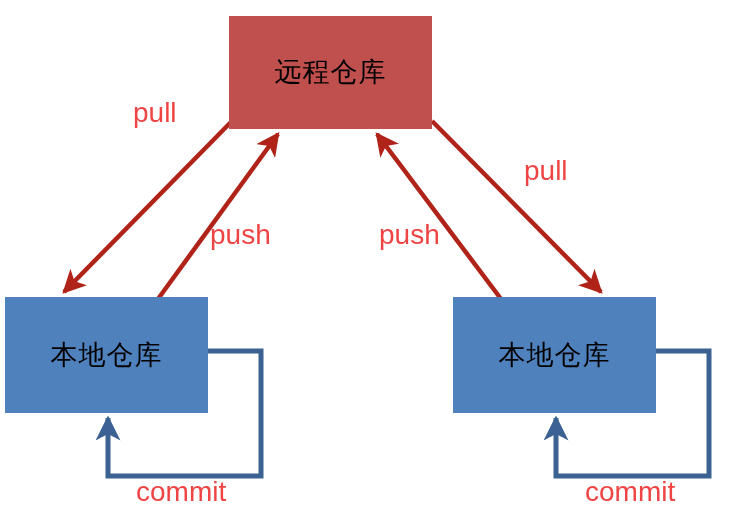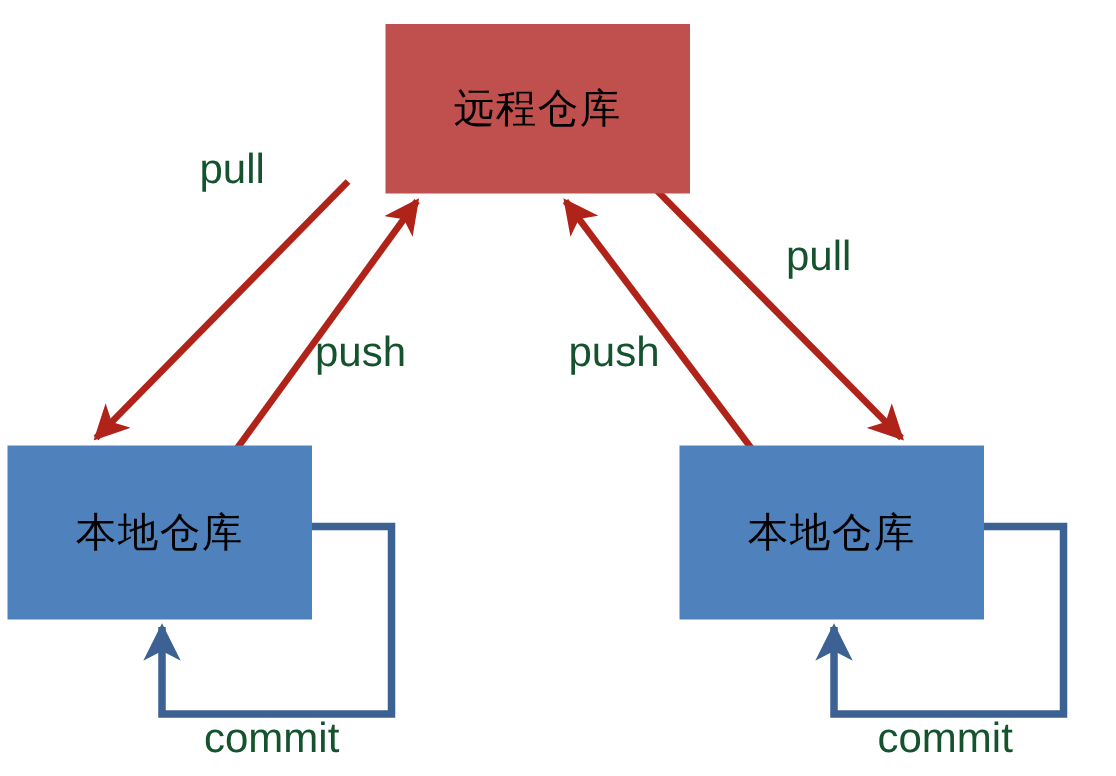--- a/index.html
+++ b/index.html
@@ -37,40 +37,39 @@
     letter-spacing: 1px;
     line-height: 1;
     white-space: nowrap;
   }
   #remote-repo-box {
     left: 229px;
     top: 16px;
     width: 203px;
     height: 113px;
     background: #c0504d;
-    margin-left: 28px;
   }
   #local-repo-box-left {
     left: 5px;
     top: 297px;
     width: 203px;
     height: 116px;
     background: #4f81bd;
   }
   #local-repo-box-right {
     left: 453px;
     top: 297px;
     width: 203px;
     height: 116px;
     background: #4f81bd;
   }
   .edge-label {
     position: absolute;
     font-size: 28px;
-    color: #14532d;
+    color: #ef4444;
     line-height: 1;
     white-space: nowrap;
   }
   #label-pull-left  { left: 133px; top: 99px; }
   #label-push-left  { left: 210px; top: 221px; }
   #label-push-right { left: 379px; top: 221px; }
   #label-pull-right { left: 524px; top: 157px; }
   #label-commit-left  { left: 136px; top: 478px; }
   #label-commit-right { left: 585px; top: 478px; }
 </style>

